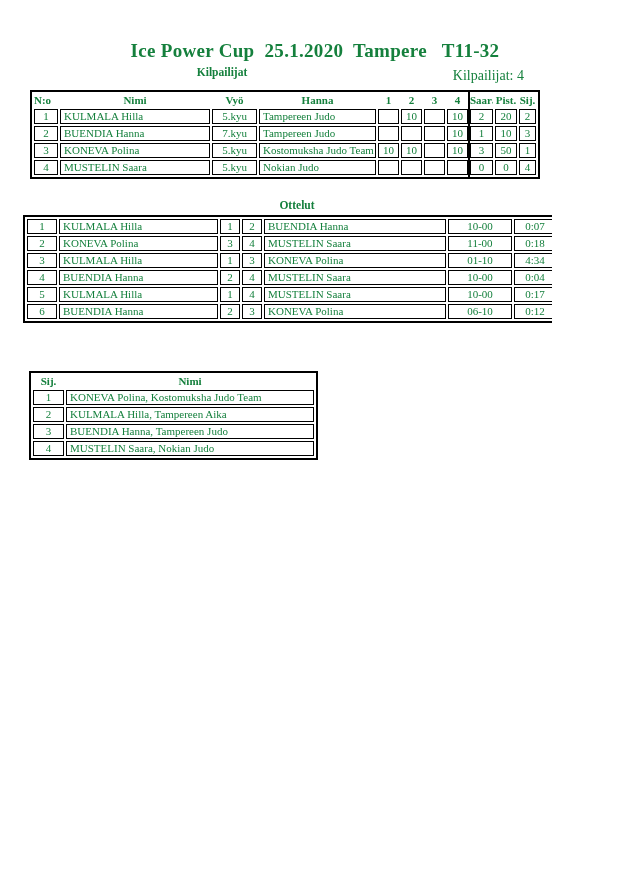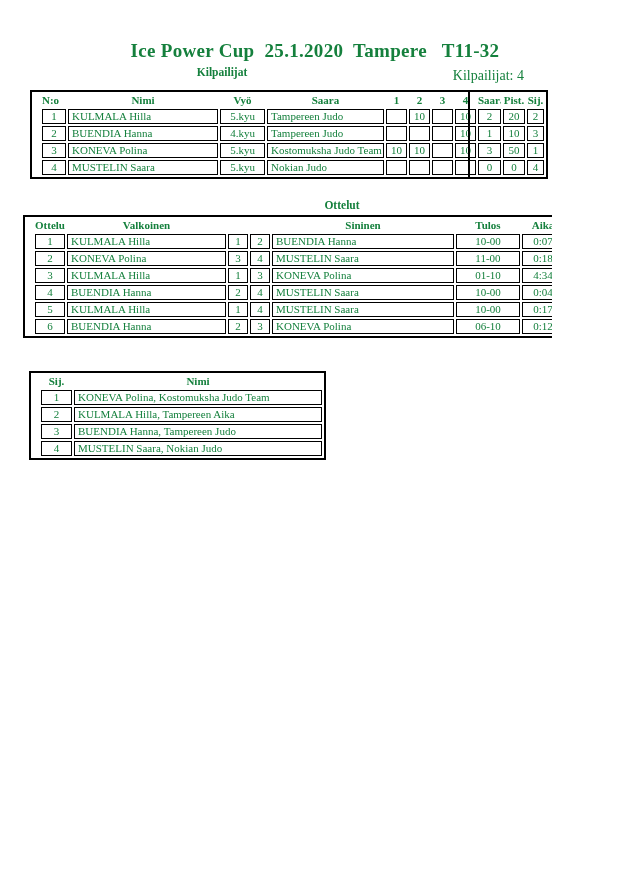--- a/index.html
+++ b/index.html
@@ -25,34 +25,33 @@
     letter-spacing: 0.3px;
   }
   .sec-title {
     position: absolute;
     font-size: 11.5px;
     font-weight: bold;
     transform: translateX(-50%);
     white-space: pre;
   }
   .sec-title.kilp { left: 222px; top: 66px; }
-  .sec-title.otte { left: 297px; top: 199px; margin-left: 45px; }
+  .sec-title.otte { left: 297px; top: 199px; }
   .sec-title.tulo { left: 174px; top: 354px; margin-top: 39px; }
   .count-label {
     position: absolute;
     top: 68px;
     right: 28px;
     font-size: 14px;
     white-space: pre;
   }
   .tbl-wrap {
     position: absolute;
     border: 2px solid #000;
     background: #fff;
-    padding-left: 8px;
   }
   .tbl-wrap.kilp { left: 30px; top: 90px; width: 506px; }
   .tbl-wrap.otte { left: 23px; top: 215px; width: 533px; }
   .tbl-wrap.tulo { left: 29px; top: 371px; width: 285px; }
   table.grid {
     border-collapse: separate;
     border-spacing: 2px;
     table-layout: fixed;
     width: 100%;
   }
@@ -108,21 +107,21 @@
           <col style="width:21px">
         <col style="width:23px">
           <col style="width:22px">
           <col style="width:17px">
       </colgroup>
       <tbody>
           <tr>
         <th class="al">N:o</th>
         <th>Nimi</th>
         <th>Vyö</th>
-        <th>Saara</th>
+        <th>Hanna</th>
         <th>1</th>
         <th>2</th>
         <th>3</th>
         <th>4</th>
         <th>Saara.</th>
         <th>Pist.</th>
         <th>Sij.</th>
       </tr>
       <tr>
         <td>1</td>
@@ -133,21 +132,21 @@
         <td>10</td>
         <td></td>
         <td>10</td>
         <td>2</td>
         <td>20</td>
         <td>2</td>
       </tr>
       <tr>
         <td>2</td>
         <td class="l">BUENDIA Hanna</td>
-        <td>4.kyu</td>
+        <td>7.kyu</td>
         <td class="l">Tampereen Judo</td>
         <td></td>
         <td></td>
         <td></td>
         <td>10</td>
         <td>1</td>
         <td>10</td>
         <td>3</td>
       </tr>
       <tr>
@@ -188,29 +187,20 @@
       <colgroup>
         <col style="width:30px">
           <col style="width:159px">
           <col style="width:20px">
           <col style="width:20px">
         <col style="width:182px">
           <col style="width:64px">
           <col style="width:42px">
       </colgroup>
       <tbody>
-          <tr>
-        <th class="al">Ottelu</th>
-        <th>Valkoinen</th>
-        <th></th>
-        <th></th>
-        <th>Sininen</th>
-        <th>Tulos</th>
-        <th>Aika</th>
-      </tr>
       <tr>
         <td>1</td>
         <td class="l">KULMALA Hilla</td>
         <td>1</td>
         <td>2</td>
         <td class="l">BUENDIA Hanna</td>
         <td>10-00</td>
         <td>0:07</td>
       </tr>
       <tr>

